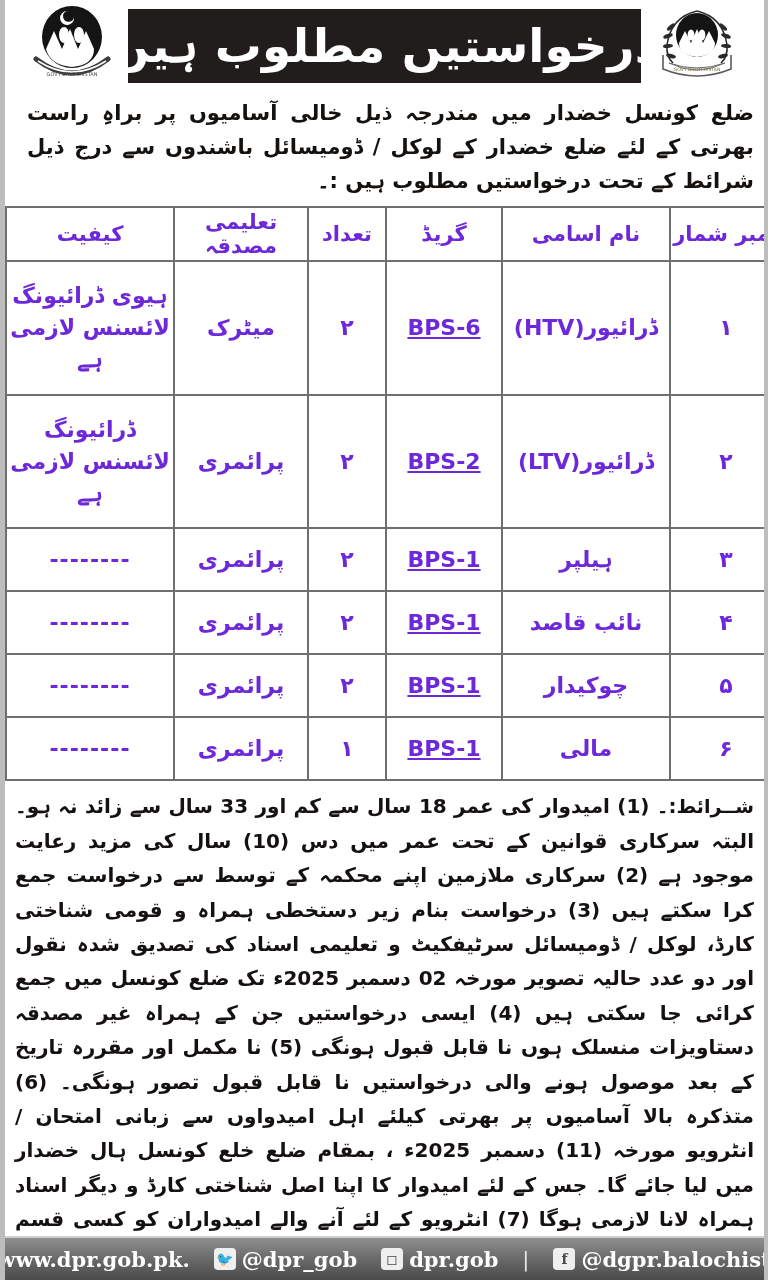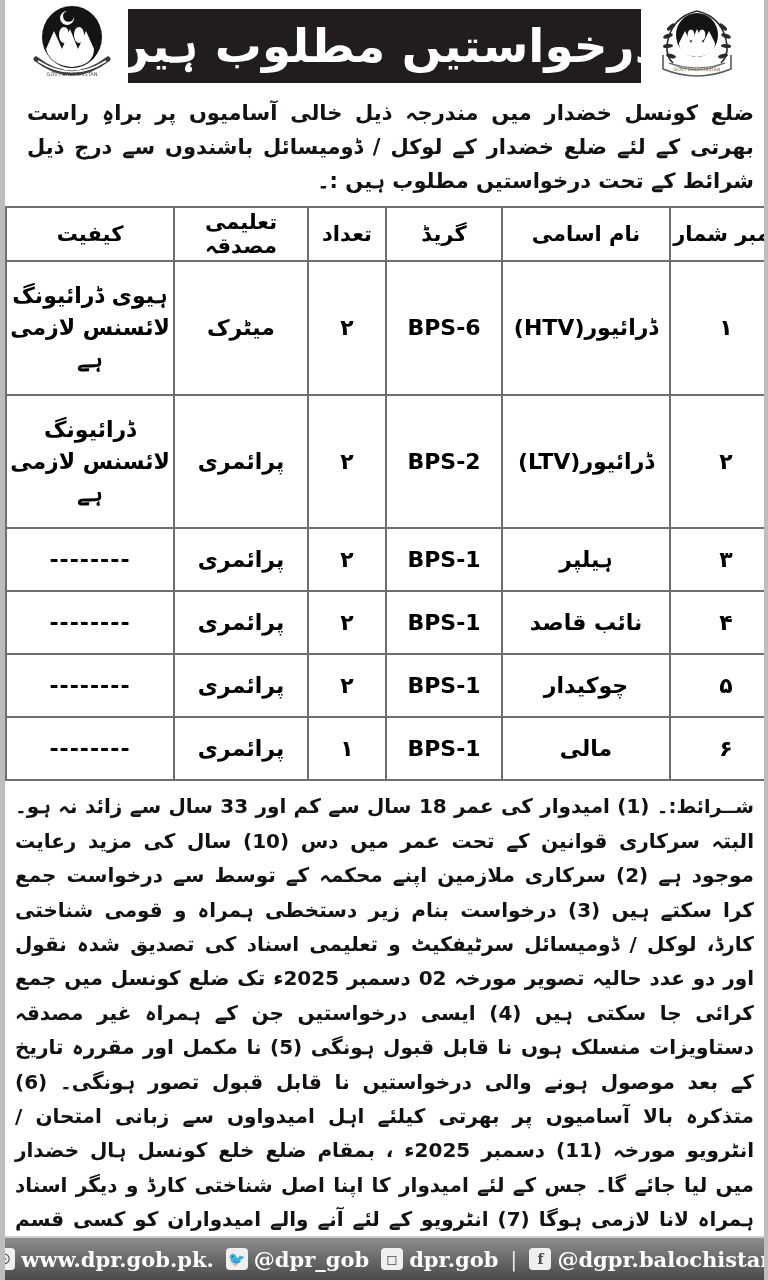--- a/index.html
+++ b/index.html
@@ -78,42 +78,42 @@
     direction: rtl;
     width: calc(100% - 12px);
     margin: 6px auto 0 auto;
     border-collapse: collapse;
     table-layout: fixed;
   }
   table.jobs th, table.jobs td {
     border: 2px solid #6f6f6f;
     text-align: center;
     vertical-align: middle;
-    color: #000000;
+    color: #6d28d9;
   }
   table.jobs th {
     height: 54px;
     font-size: 21px;
     font-weight: 700;
   }
   table.jobs td {
     font-size: 22px;
     font-weight: 600;
     padding: 18px 2px;
   }
   .col-sr    { width: 112px; margin-top: 32px; }
   .col-post  { width: 168px; }
   .col-grade { width: 116px; border-radius: 23px; }
   .col-num   { width: 78px; }
   .col-edu   { width: 134px; }
   .col-rem   { width: 168px; }
 
   .row-tall td { height: 100px; }
   .row-short td { height: 52px; }
-  .latin { font-family: "DejaVu Sans", "Liberation Sans", sans-serif; font-weight: 700; }
+  .latin { font-family: "DejaVu Sans", "Liberation Sans", sans-serif; font-weight: 700; text-decoration: underline; }
   .remark-multi { line-height: 1.45; font-size: 20px; }
   .dashes { letter-spacing: 1px; font-size: 20px; font-weight: 700; }
 
   
   .conditions {
     direction: rtl;
     text-align: justify;
     text-align-last: right;
     padding: 8px 10px 0 10px;
     font-size: 20px;
@@ -189,21 +189,21 @@
 
   
   .social-bar {
     position: absolute;
     left: 0; right: 0; bottom: 0;
     height: 44px;
     background: linear-gradient(180deg,#8f8f8f 0%,#6d6d6d 45%,#4a4a4a 100%);
     display: flex;
     align-items: center;
     justify-content: center;
-    gap: 12px;
+    gap: 24px;
     color: #ffffff;
     font-size: 21px;
     font-weight: bold;
     font-family: "DejaVu Serif", "Liberation Serif", serif;
     border-top: 2px solid #cfcfcf;
   }
   .social-item { display: flex; align-items: center; gap: 6px; white-space: nowrap; }
   .sico {
     width: 22px; height: 22px;
     display: inline-flex; align-items: center; justify-content: center;

